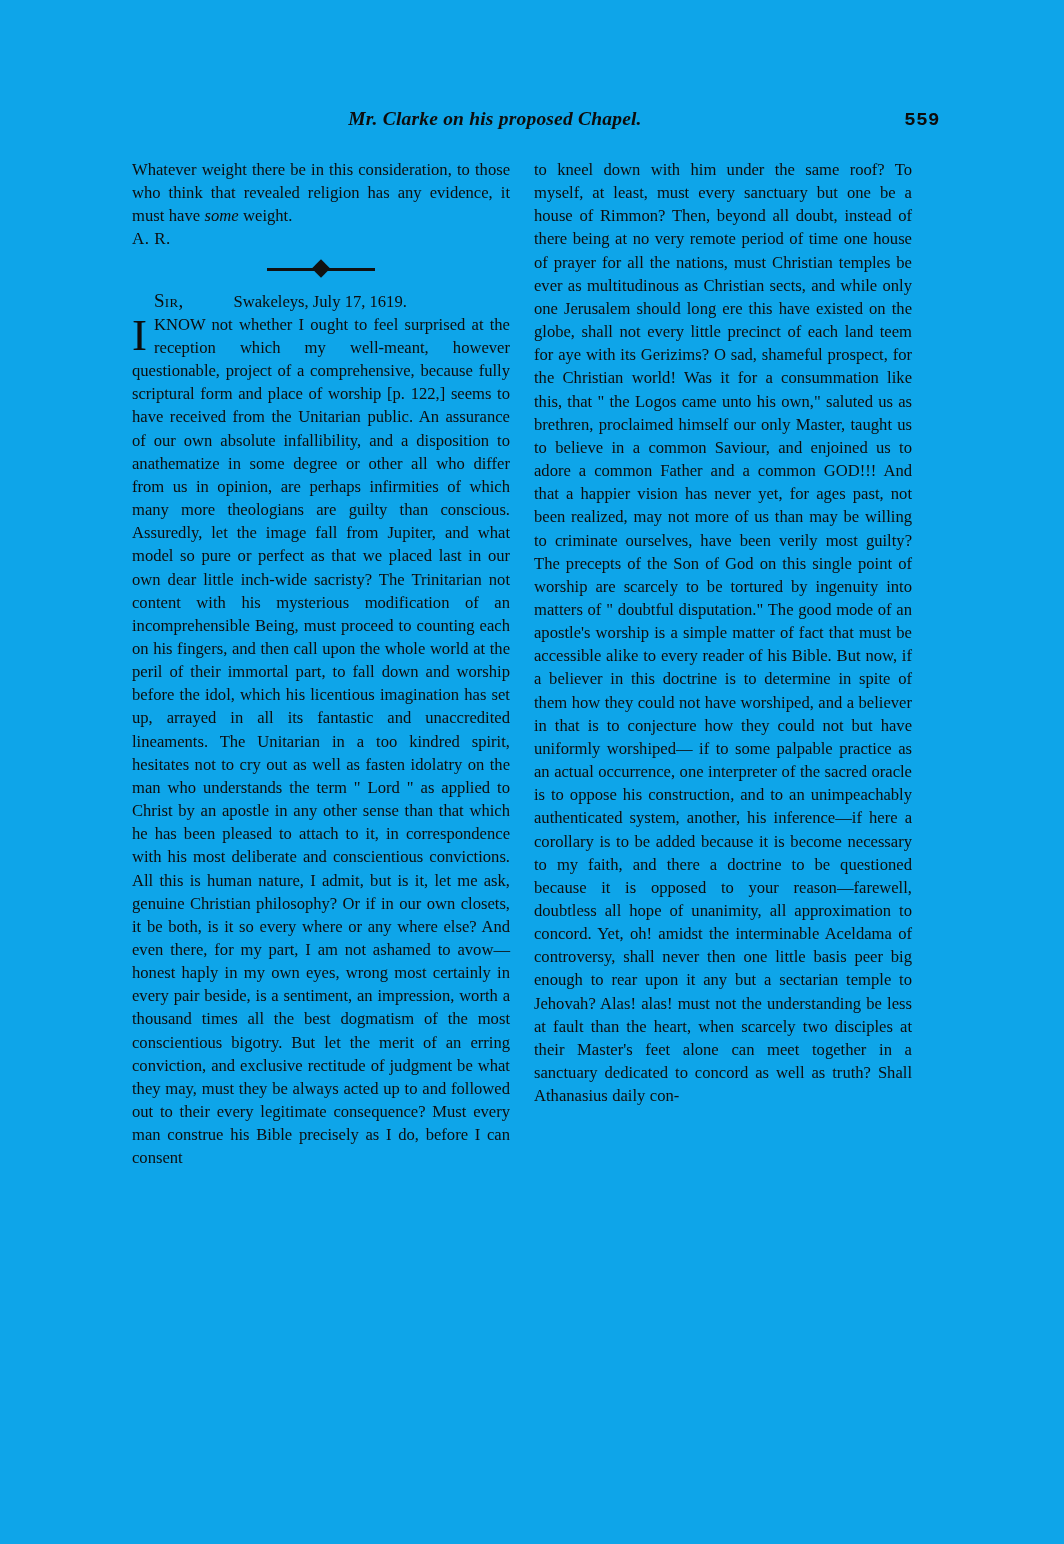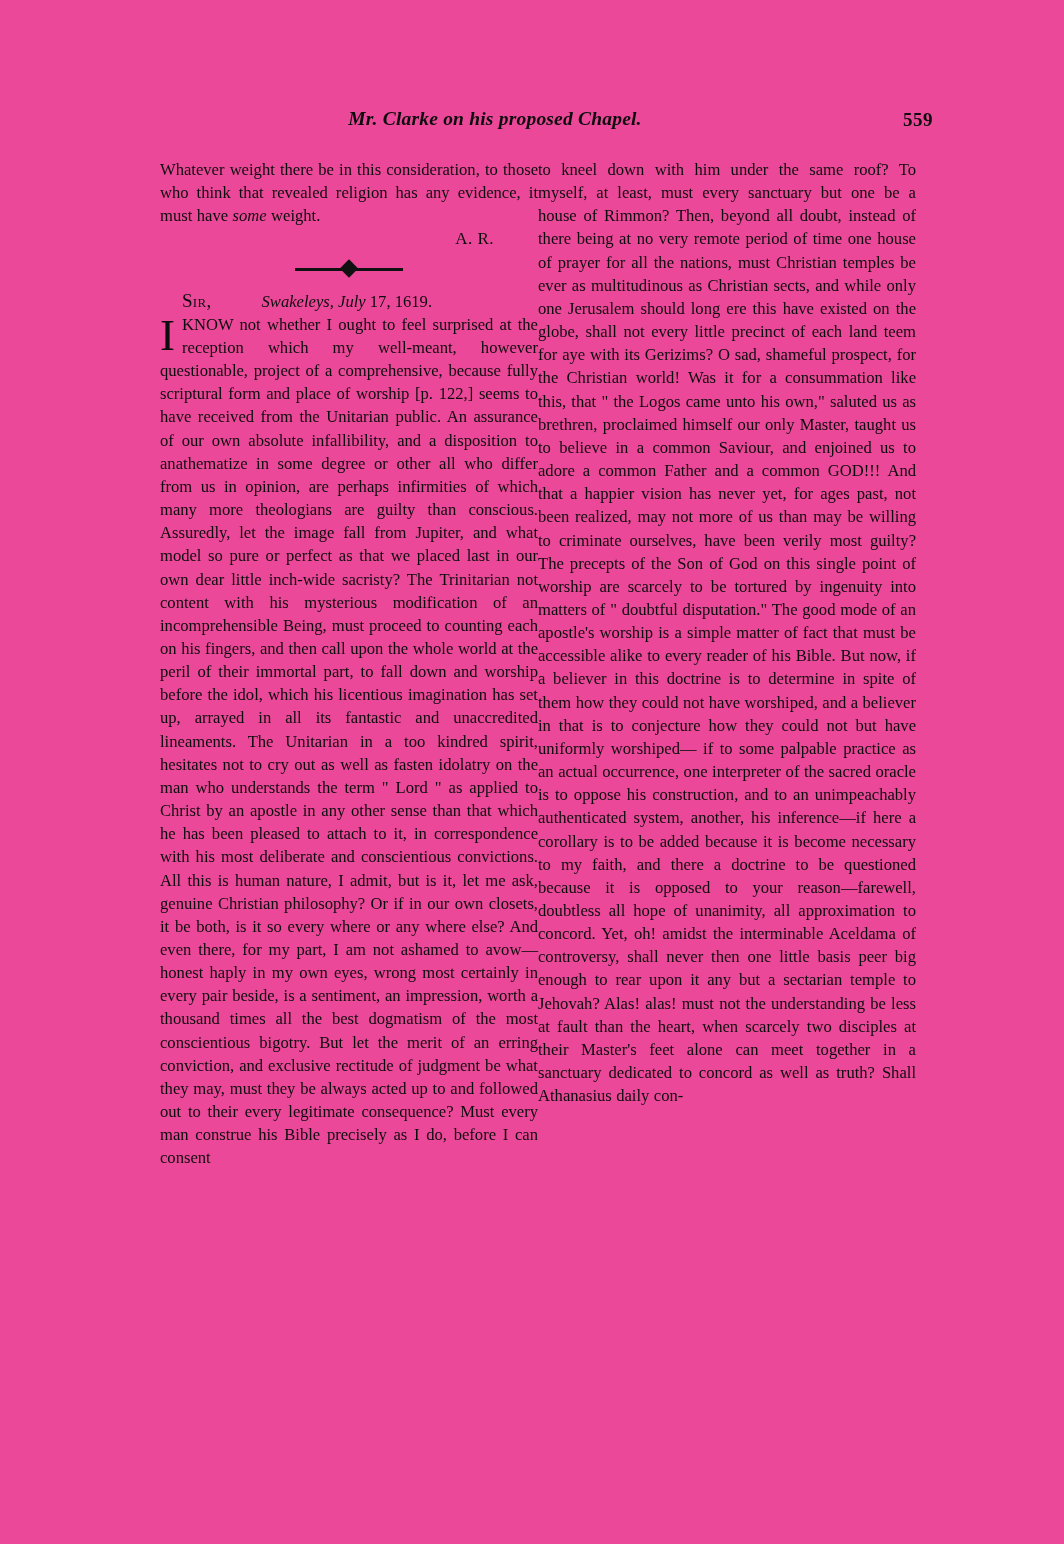--- a/index.html
+++ b/index.html
@@ -9,21 +9,21 @@
     background: #ffffff;
   }
   body {
     font-family: "Liberation Serif", "DejaVu Serif", serif;
     color: #0d0d0d;
   }
   .page {
     position: relative;
     width: 1064px;
     height: 1544px;
-    background: #ec4899;
+    background: #0ea5e9;
     overflow: hidden;
   }
 
   
   .running-head {
     position: absolute;
     left: 150px;
     top: 108px;
     width: 790px;
     height: 34px;
@@ -35,55 +35,55 @@
     width: 690px;
     text-align: center;
     font-style: italic;
     font-weight: bold;
     font-size: 19.5px;
     letter-spacing: 0.2px;
     white-space: nowrap;
   }
   .running-head .folio {
     position: absolute;
-    right: 7px;
+    right: 0;
     top: 1px;
     font-weight: bold;
     font-size: 19px;
     letter-spacing: 0.5px;
+    font-family: Liberation Mono, monospace;
   }
 
   
   .columns {
     position: absolute;
-    left: 160px;
+    left: 132px;
     top: 158px;
     width: 790px;
     display: flex;
-    gap: 0;
+    gap: 24px;
   }
   .col {
     width: 378px;
     flex: 0 0 378px;
   }
 
   .para {
     font-size: 16.6px;
     line-height: 23.15px;
     text-align: justify;
     text-align-last: left;
     margin: 0;
     hyphens: none;
     word-spacing: 0.3px;
   }
 
   .sig {
     font-size: 17px;
     line-height: 23.15px;
-    text-align: right;
     padding-right: 44px;
     letter-spacing: 0.5px;
     margin: 0;
   }
 
   
   .divider {
     position: relative;
     height: 32px;
     margin: 2px 0 4px 0;
@@ -116,21 +116,20 @@
     margin: 0 0 0 0;
   }
   .dateline .salutation {
     font-variant: small-caps;
     font-size: 19px;
     padding-left: 22px;
     padding-right: 50px;
     letter-spacing: 0.3px;
   }
   .dateline .place {
-    font-style: italic;
     white-space: nowrap;
   }
   .dateline .date { white-space: nowrap; }
 
   
   .dropblock { position: relative; }
   .dropcap {
     float: left;
     font-size: 45px;
     line-height: 39px;

